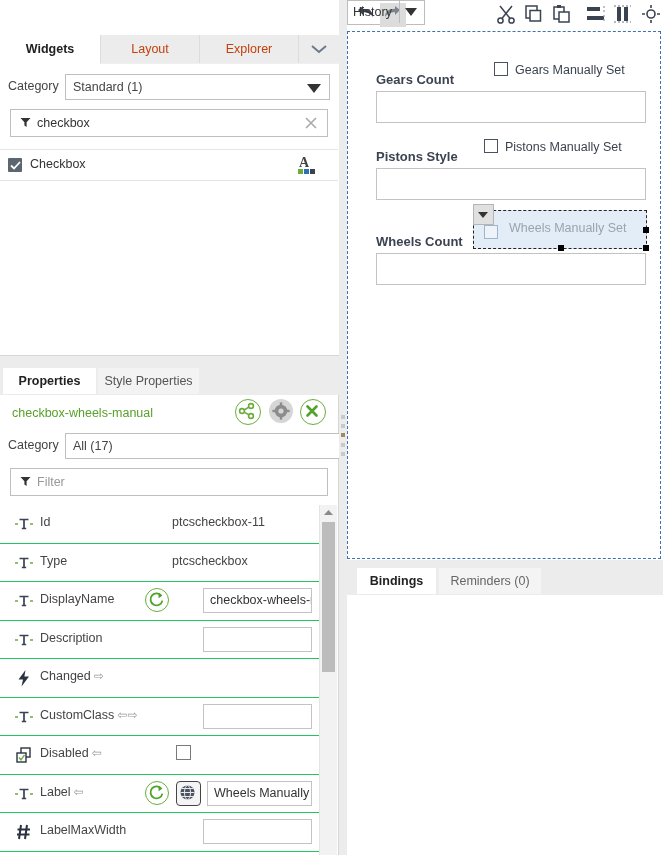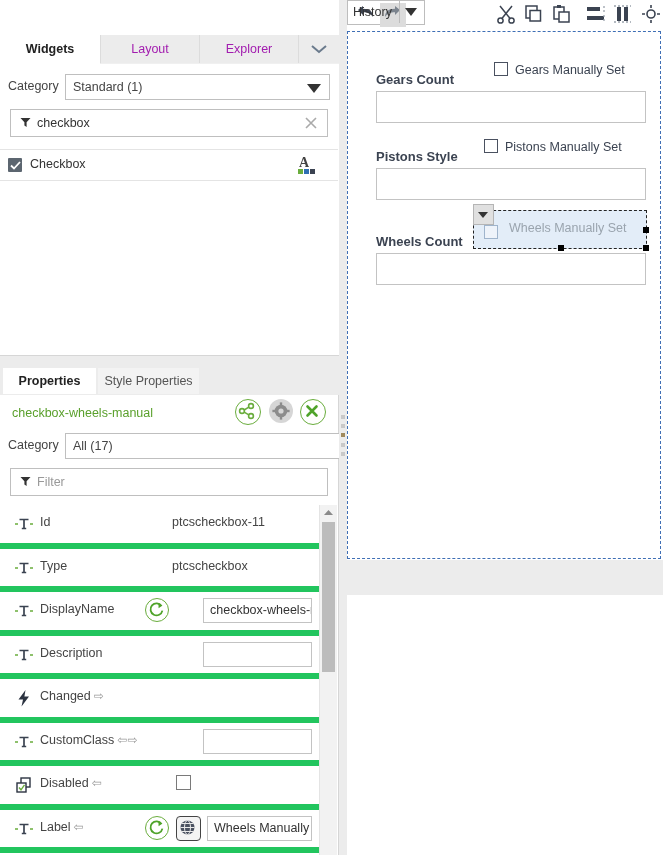--- a/index.html
+++ b/index.html
@@ -12,21 +12,21 @@
   .app{position:relative;width:663px;height:855px;}
 
   
   .left-col{position:absolute;left:0;top:0;width:339px;height:855px;background:#fff;margin-top:35px;}
 
   
   .wp{position:absolute;left:0;top:0;width:339px;height:320px;background:#f0f0f0;}
   .tabbar{position:relative;height:29px;background:#f0f0f0;border-bottom:1px solid #d6d6d6;}
   .tabbar .greenbar{position:absolute;left:176px;top:0;width:60px;height:3px;background:#7ab800;}
   .tab{position:absolute;top:0;height:28px;line-height:29px;text-align:center;
-       font-size:12.5px;color:#a21caf;background:#ececec;border-right:1px solid #dcdcdc;cursor:pointer;}
+       font-size:12.5px;color:#c2410c;background:#ececec;border-right:1px solid #dcdcdc;cursor:pointer;}
   .tab.active{background:#fff;color:#222;font-weight:bold;border-bottom:1px solid #fff;}
   .tab-w{left:0;width:100px;}
   .tab-l{left:101px;width:98px;}
   .tab-e{left:200px;width:98px;}
   .tab-chev{position:absolute;left:299px;top:0;width:40px;height:28px;background:#ececec;cursor:pointer;}
   .tab-chev svg{position:absolute;left:12px;top:9px;}
 
   .wp-body{position:absolute;left:0;top:29px;width:339px;height:291px;background:#fff;
            border-right:1px solid #d6d6d6;}
   .cat-row{position:absolute;left:8px;top:10px;width:322px;height:26px;}
@@ -83,21 +83,21 @@
   .pcat-select .caret{position:absolute;right:8px;top:9px;width:0;height:0;
       border-left:7px solid transparent;border-right:7px solid transparent;border-top:9px solid #333;}
 
   .pfilter{position:absolute;left:10px;top:73px;width:318px;height:28px;
            border:1px solid #bfbfbf;background:#fff;box-sizing:border-box;}
   .pfilter .fi{position:absolute;left:9px;top:7px;}
   .pfilter .ftxt{position:absolute;left:26px;top:6px;font-size:12.5px;color:#999;}
 
   
   .prows{position:absolute;left:0;top:110px;width:320px;height:385px;overflow:hidden;}
-  .prow{position:relative;height:37.5px;border-bottom:6px solid #22c55e;background:#fff;}
+  .prow{position:relative;height:37.5px;border-bottom:1px solid #22c55e;background:#fff;}
   .prow .pico{position:absolute;left:14px;top:9px;width:20px;height:20px;}
   .prow .plab{position:absolute;left:40px;top:10px;font-size:12.5px;color:#444;white-space:nowrap;}
   .prow .pval{position:absolute;left:172px;top:10px;font-size:12.5px;color:#444;}
   .prow .pinput{position:absolute;left:176px;top:6px;width:136px;height:25px;
                 border:1px solid #c3c3c3;background:#fff;box-sizing:border-box;font-size:12.5px;
                 color:#333;padding:0 6px;line-height:23px;overflow:hidden;white-space:nowrap;cursor:text;}
   .prow .pinput.ph{color:#999;}
   .prow .pinput.short{left:203px;width:109px;}
   .prow .refresh{position:absolute;left:145px;top:6px;width:24px;height:24px;border-radius:50%;
                  border:1.6px solid #6aad3d;box-sizing:border-box;cursor:pointer;}
@@ -541,16 +541,20 @@
         </div>
         <span class="dropbtn" style="left:125px;top:172px;">
           <span class="dc"></span>
         </span>
         <span class="txtin" style="left:28px;top:221px;width:270px;height:32px;"></span>
       </div>
     </div>
 
     <div class="bind-split"></div>
     <div class="bindings">
+      <div class="btabbar">
+        <div class="btab active btab-b">Bindings</div>
+        <div class="btab btab-r">Reminders (0)</div>
+      </div>
       <div class="bbody"></div>
     </div>
   </div>
 </div>
 
 </body></html>

